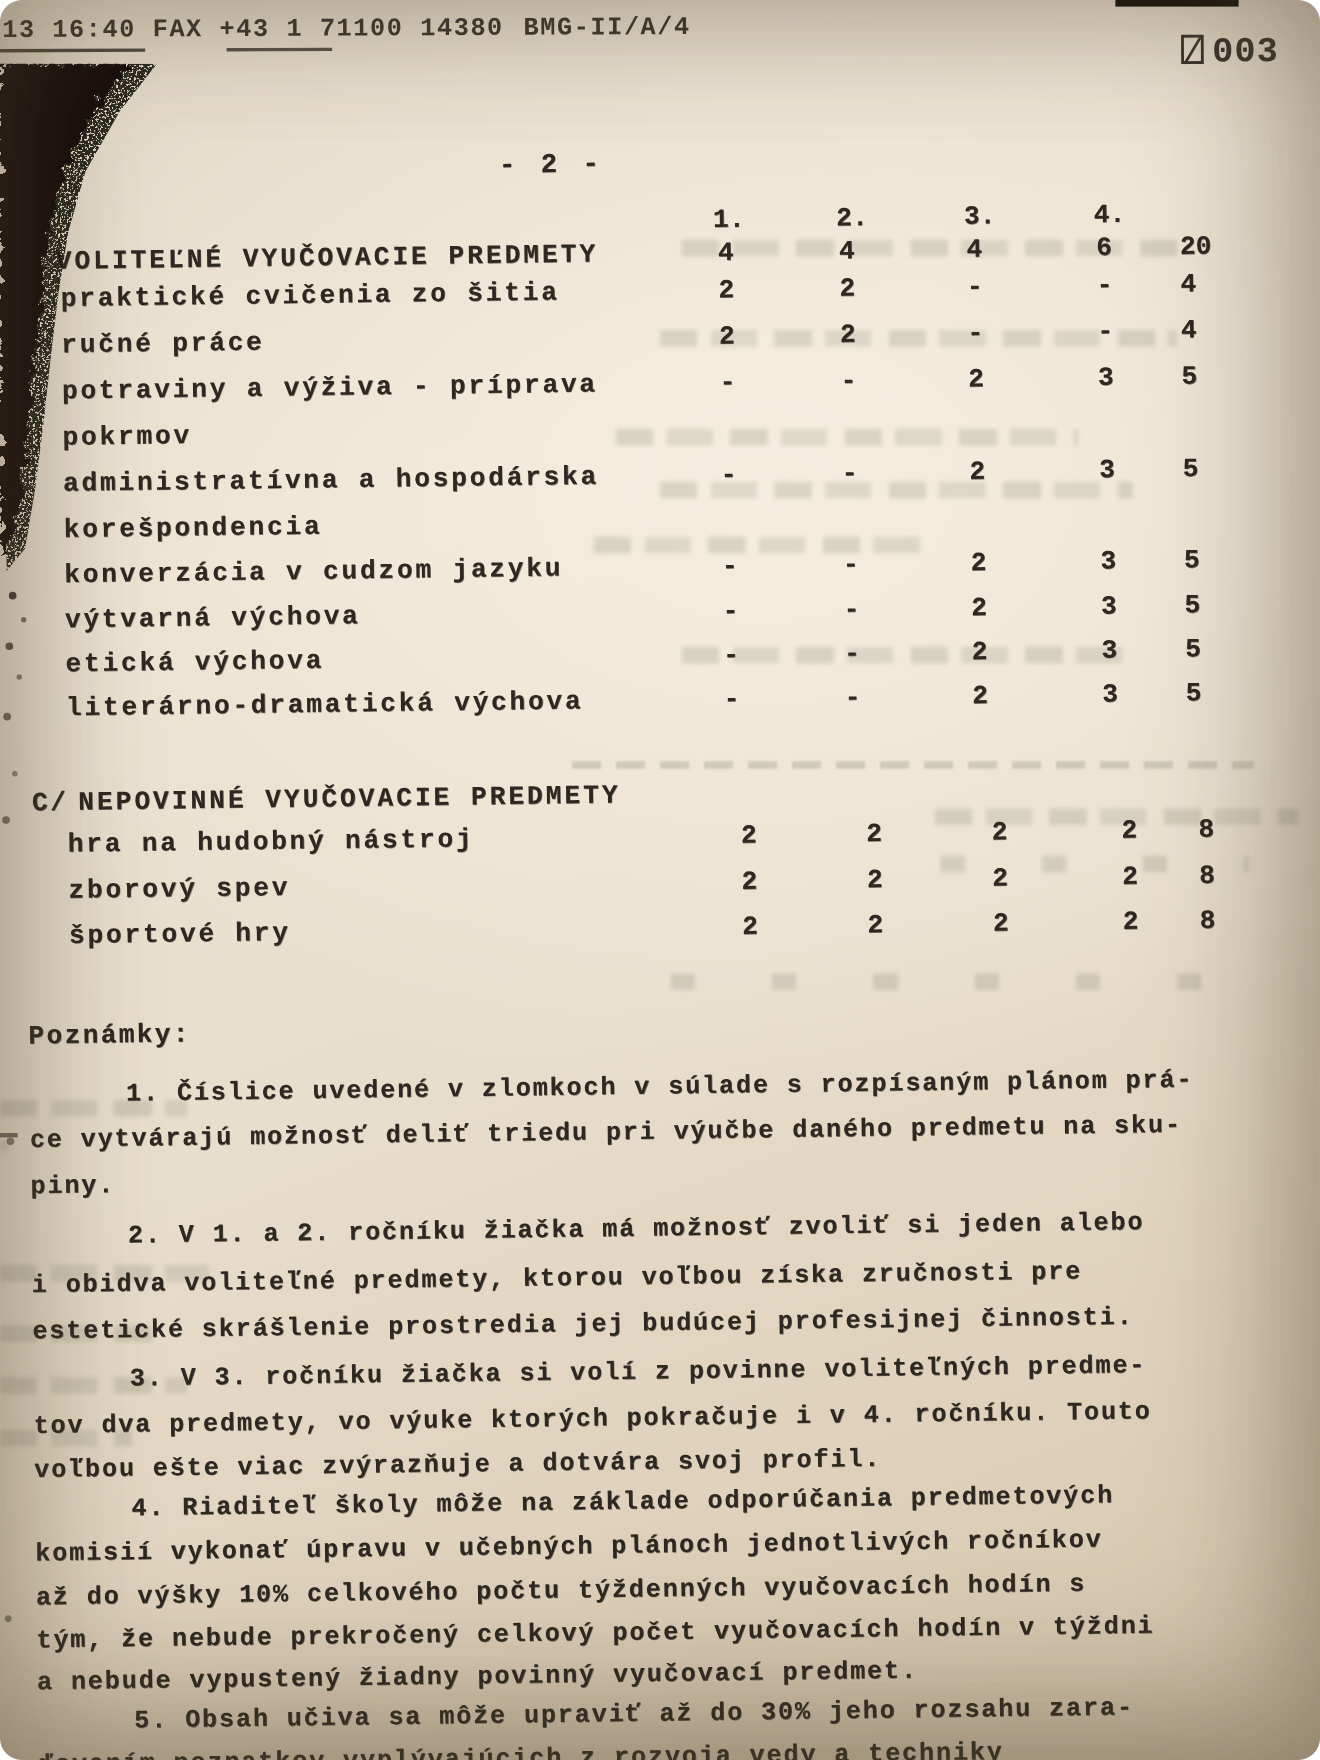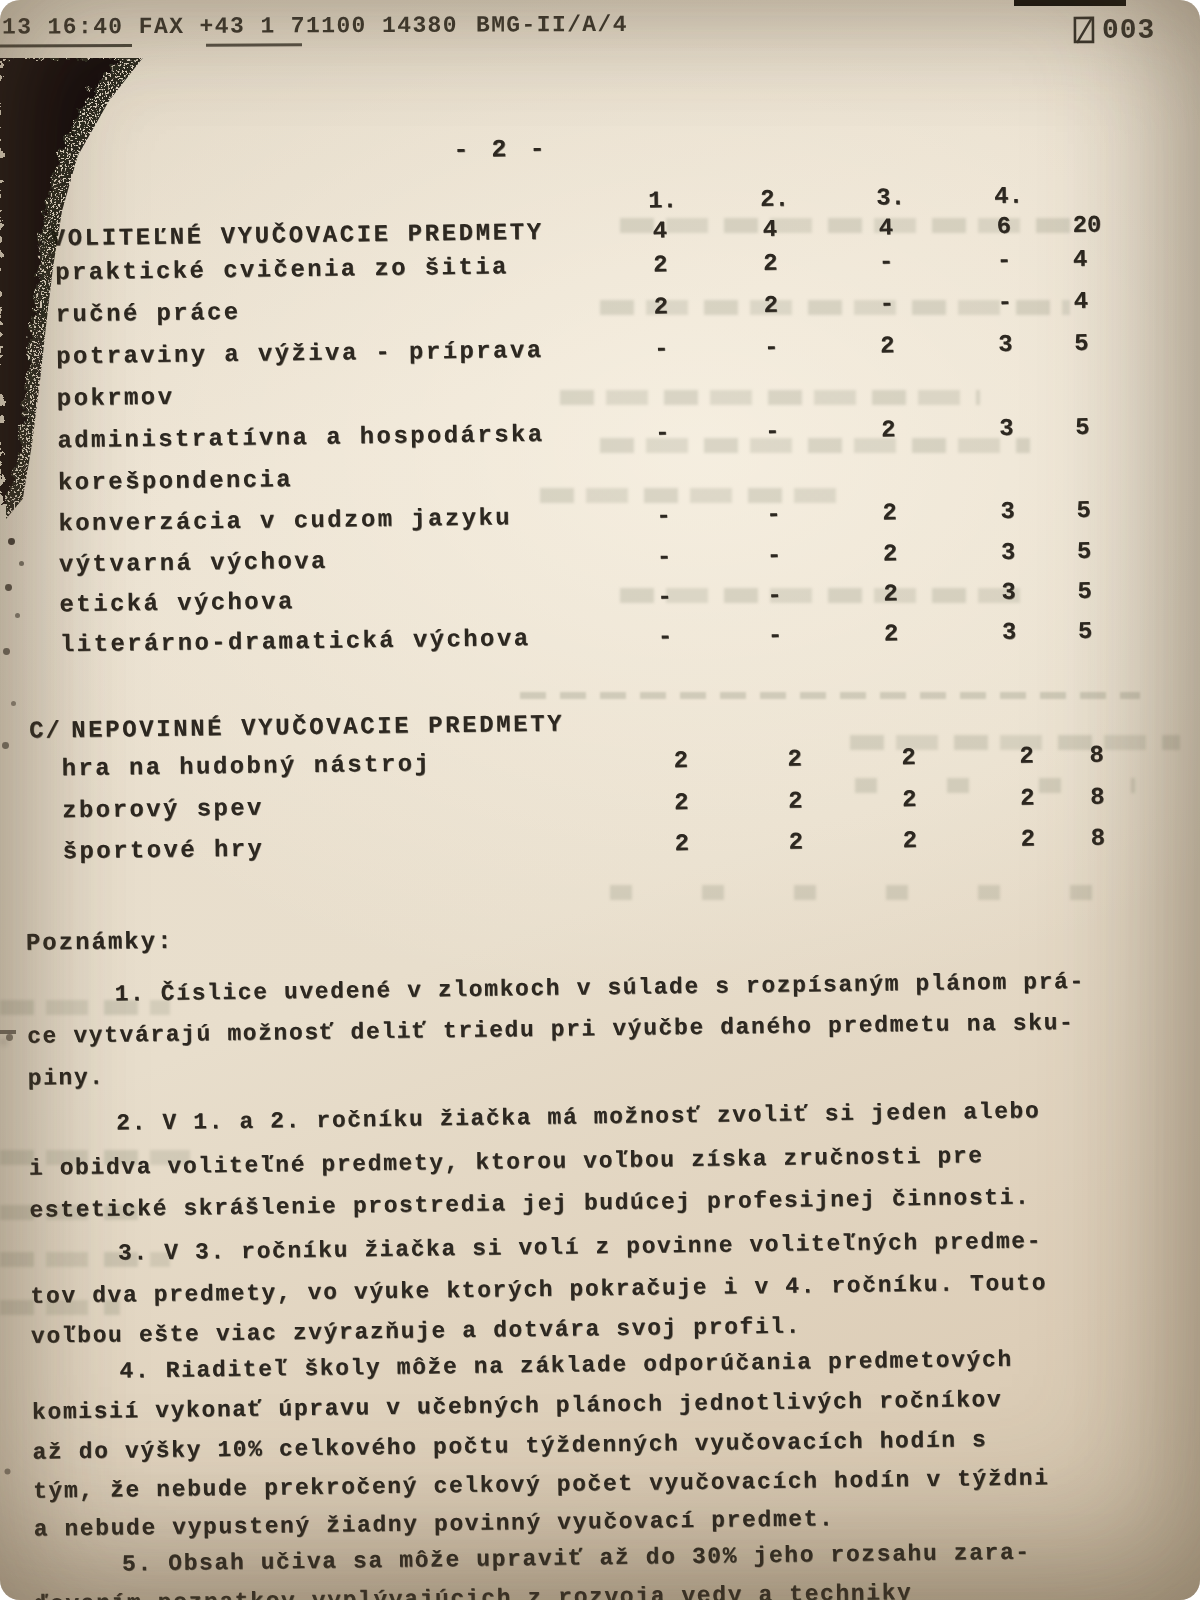--- a/index.html
+++ b/index.html
@@ -14,21 +14,21 @@
   .vignette{position:absolute;inset:0;pointer-events:none;z-index:8;
     box-shadow:inset 0 0 120px rgba(92,76,54,.30), inset -45px -70px 130px rgba(84,68,46,.28),
                inset 45px 20px 110px rgba(84,68,46,.18);}
   .ink{color:#2d2821;text-shadow:0.5px 0.6px 0 rgba(40,34,26,.55);}
   
   .hdr{position:absolute;left:0;top:12px;width:1200px;height:60px;transform:rotate(-.25deg);z-index:4;}
   .fax-left{position:absolute;left:2px;top:0;font-size:23px;font-weight:700;letter-spacing:1.4px;color:#3b362d;}
   .fax-ref{position:absolute;left:476px;top:0;font-size:23px;font-weight:700;letter-spacing:1.4px;color:#3b362d;}
   .u1{position:absolute;left:0;top:30px;width:132px;height:3px;background:rgba(52,47,38,.85);}
   .u2{position:absolute;left:206px;top:30px;width:96px;height:3px;background:rgba(52,47,38,.8);}
-  .fax-page{position:absolute;left:1072px;top:4px;font-size:28px;font-weight:700;color:#37332b;letter-spacing:1px;display:flex;align-items:center;gap:4px;}
+  .fax-page{position:absolute;left:1072px;top:19px;font-size:32px;font-weight:700;color:#37332b;letter-spacing:1px;display:flex;gap:4px;}
   .scan-bar{position:absolute;left:1014px;top:0;width:112px;height:6px;background:#0f0d0a;z-index:4;}
   
   .doc{position:absolute;inset:0;transform:rotate(-.75deg);transform-origin:0 800px;z-index:3;}
   .pgnum{position:absolute;left:462px;top:142px;font-size:25px;font-weight:700;letter-spacing:4px;}
   .row{position:absolute;left:0;width:1200px;white-space:nowrap;}
   .lbl{position:absolute;left:62px;font-size:24px;font-weight:700;letter-spacing:2.4px;}
   .ttl{position:absolute;left:64px;font-size:24px;font-weight:700;letter-spacing:2.6px;}
   .pfx{position:absolute;left:30px;font-size:24px;font-weight:700;letter-spacing:2px;}
   .pfx.dim{opacity:.5;}
   .v{position:absolute;font-size:24px;font-weight:700;}

